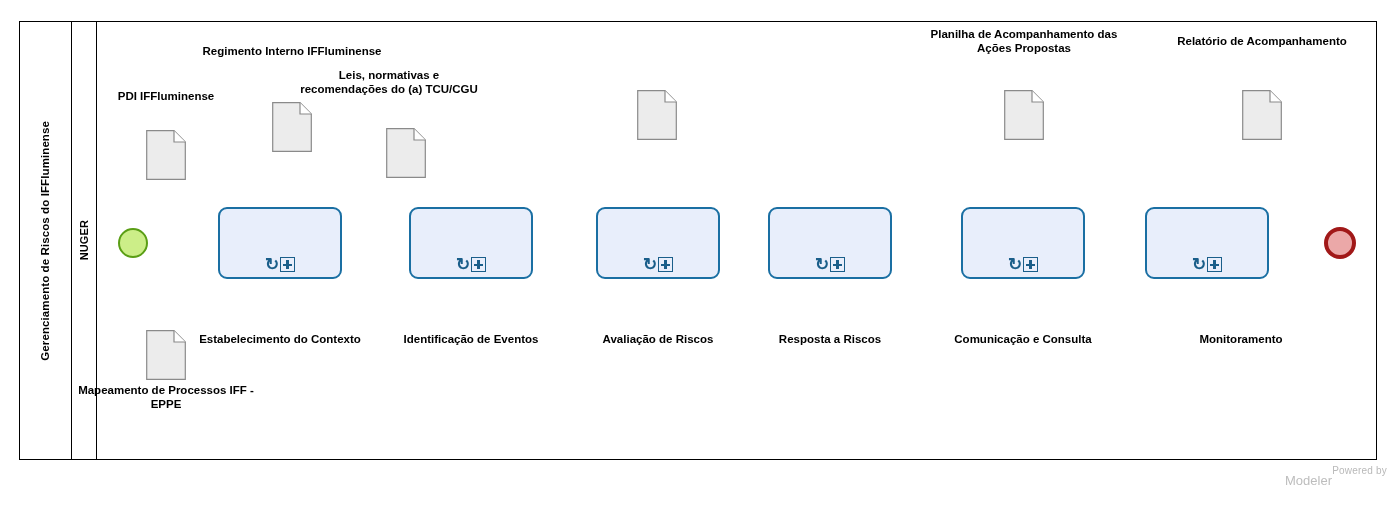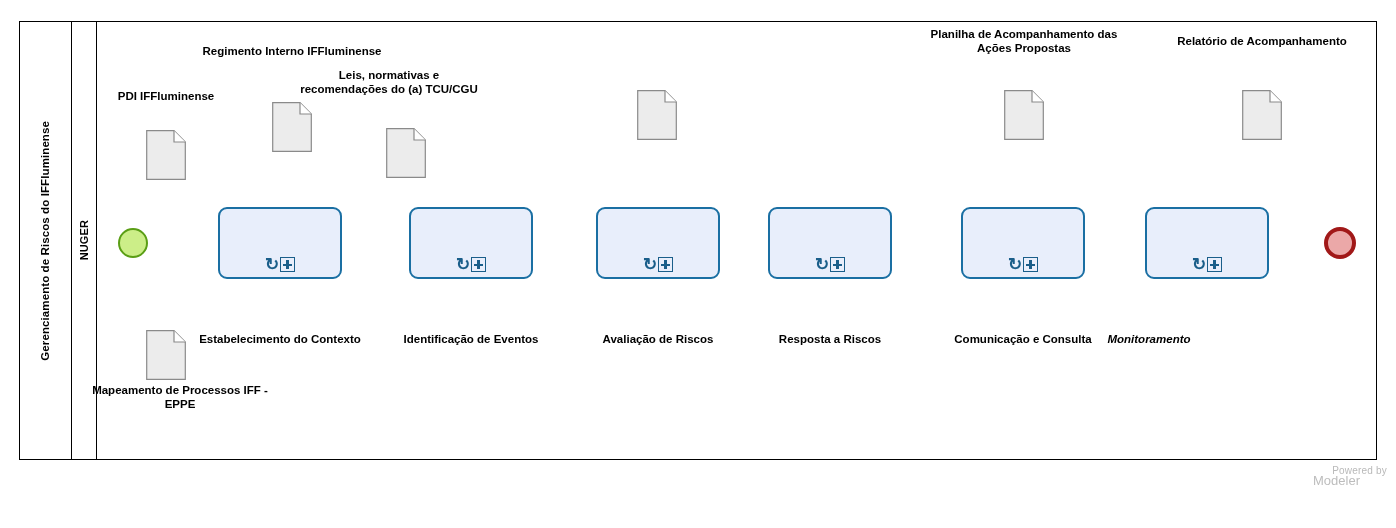--- a/index.html
+++ b/index.html
@@ -94,21 +94,21 @@
   .logo-powered{
     font-size:10px;color:#b9b9b9;letter-spacing:.2px;line-height:10px;
     text-align:right;padding-right:2px;
   }
   .logo-brand{
     font-size:31px;line-height:31px;color:#f7c89a;font-weight:normal;
     letter-spacing:-1.2px;text-align:right;
   }
   .logo-sub{
     font-size:13px;line-height:14px;color:#bdbdbd;text-align:left;
-    padding-left:2px;margin-top:-2px;margin-left:28px;
+    padding-left:2px;margin-top:-2px;
   }
 </style>
 </head>
 <body>
 
 <div id="canvas">
 
   <svg id="svg-layer" xmlns="http://www.w3.org/2000/svg" viewBox="0 0 1396 528">
     <defs>
       <marker id="arrow-solid" markerWidth="10" markerHeight="8" refX="9" refY="4" orient="auto" markerUnits="userSpaceOnUse">
@@ -208,21 +208,21 @@
     </div>
   </div>
   <div class="task-label" style="left:933px;top:288px;">Comunicação e Consulta</div>
 
   <div class="task" style="left:1145px;top:207px;">
     <div class="task-markers">
       <span class="loop-icon">↺</span>
       <span class="sub-icon"></span>
     </div>
   </div>
-  <div class="task-label" style="left:1059px;top:288px;font-style:italic;">Monitoramento</div>
+  <div class="task-label" style="left:1151px;top:288px;">Monitoramento</div>
 
   <div class="doc" style="left:146px;top:130px;">
     <svg width="40" height="50" viewBox="0 0 40 50">
       <path d="M0.7,0.7 L28,0.7 L39.3,12 L39.3,49.3 L0.7,49.3 z" fill="#ececec" stroke="#8a8a8a" stroke-width="1.2"></path>
       <path d="M28,0.7 L28,12 L39.3,12" fill="#ffffff" stroke="#8a8a8a" stroke-width="1.2"></path>
     </svg>
   </div>
   <div class="doc-label" style="left:71px;top:89px;">PDI IFFluminense</div>
 
   <div class="doc" style="left:272px;top:102px;">
@@ -240,21 +240,21 @@
     </svg>
   </div>
   <div class="doc-label" style="left:294px;top:68px;">Leis, normativas e recomendações do (a) TCU/CGU</div>
 
   <div class="doc" style="left:146px;top:330px;">
     <svg width="40" height="50" viewBox="0 0 40 50">
       <path d="M0.7,0.7 L28,0.7 L39.3,12 L39.3,49.3 L0.7,49.3 z" fill="#ececec" stroke="#8a8a8a" stroke-width="1.2"></path>
       <path d="M28,0.7 L28,12 L39.3,12" fill="#ffffff" stroke="#8a8a8a" stroke-width="1.2"></path>
     </svg>
   </div>
-  <div class="doc-label" style="left:71px;top:383px;margin-left:14px;">Mapeamento de Processos IFF - EPPE</div>
+  <div class="doc-label" style="left:71px;top:383px;">Mapeamento de Processos IFF - EPPE</div>
 
   <div class="doc" style="left:637px;top:90px;">
     <svg width="40" height="50" viewBox="0 0 40 50">
       <path d="M0.7,0.7 L28,0.7 L39.3,12 L39.3,49.3 L0.7,49.3 z" fill="#ececec" stroke="#8a8a8a" stroke-width="1.2"></path>
       <path d="M28,0.7 L28,12 L39.3,12" fill="#ffffff" stroke="#8a8a8a" stroke-width="1.2"></path>
     </svg>
   </div>
 
   <div class="doc" style="left:1004px;top:90px;">
     <svg width="40" height="50" viewBox="0 0 40 50">

